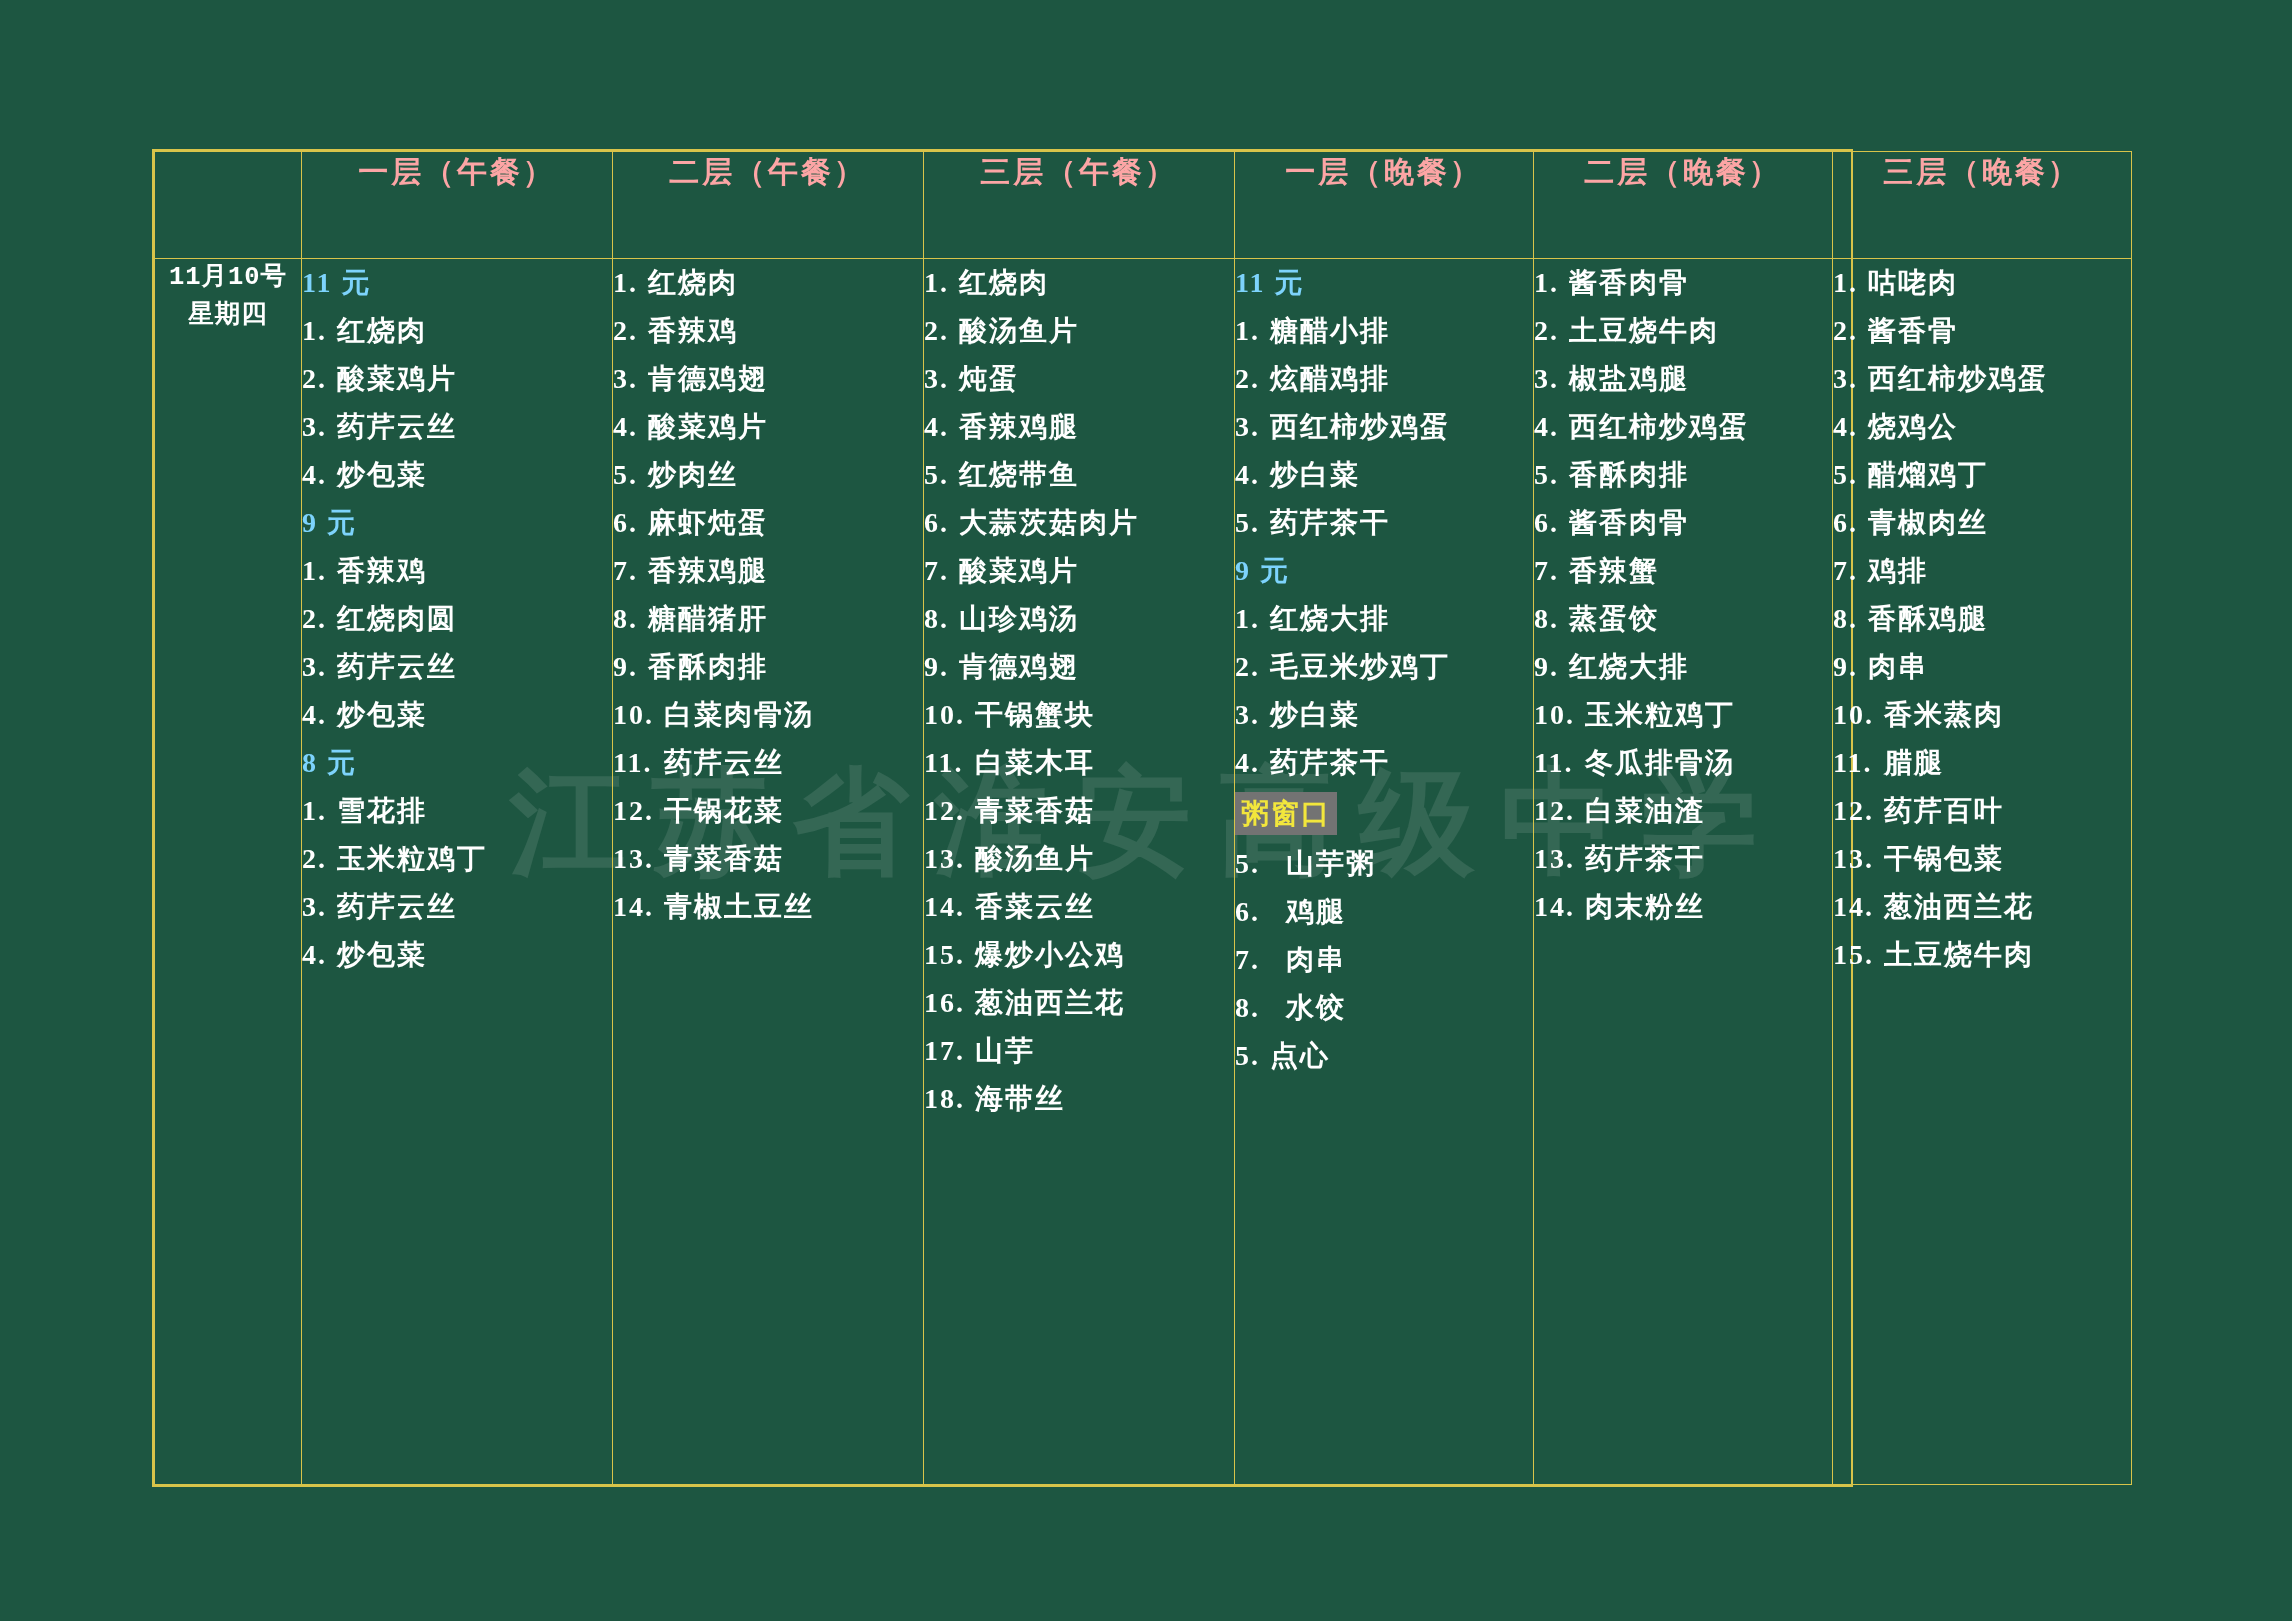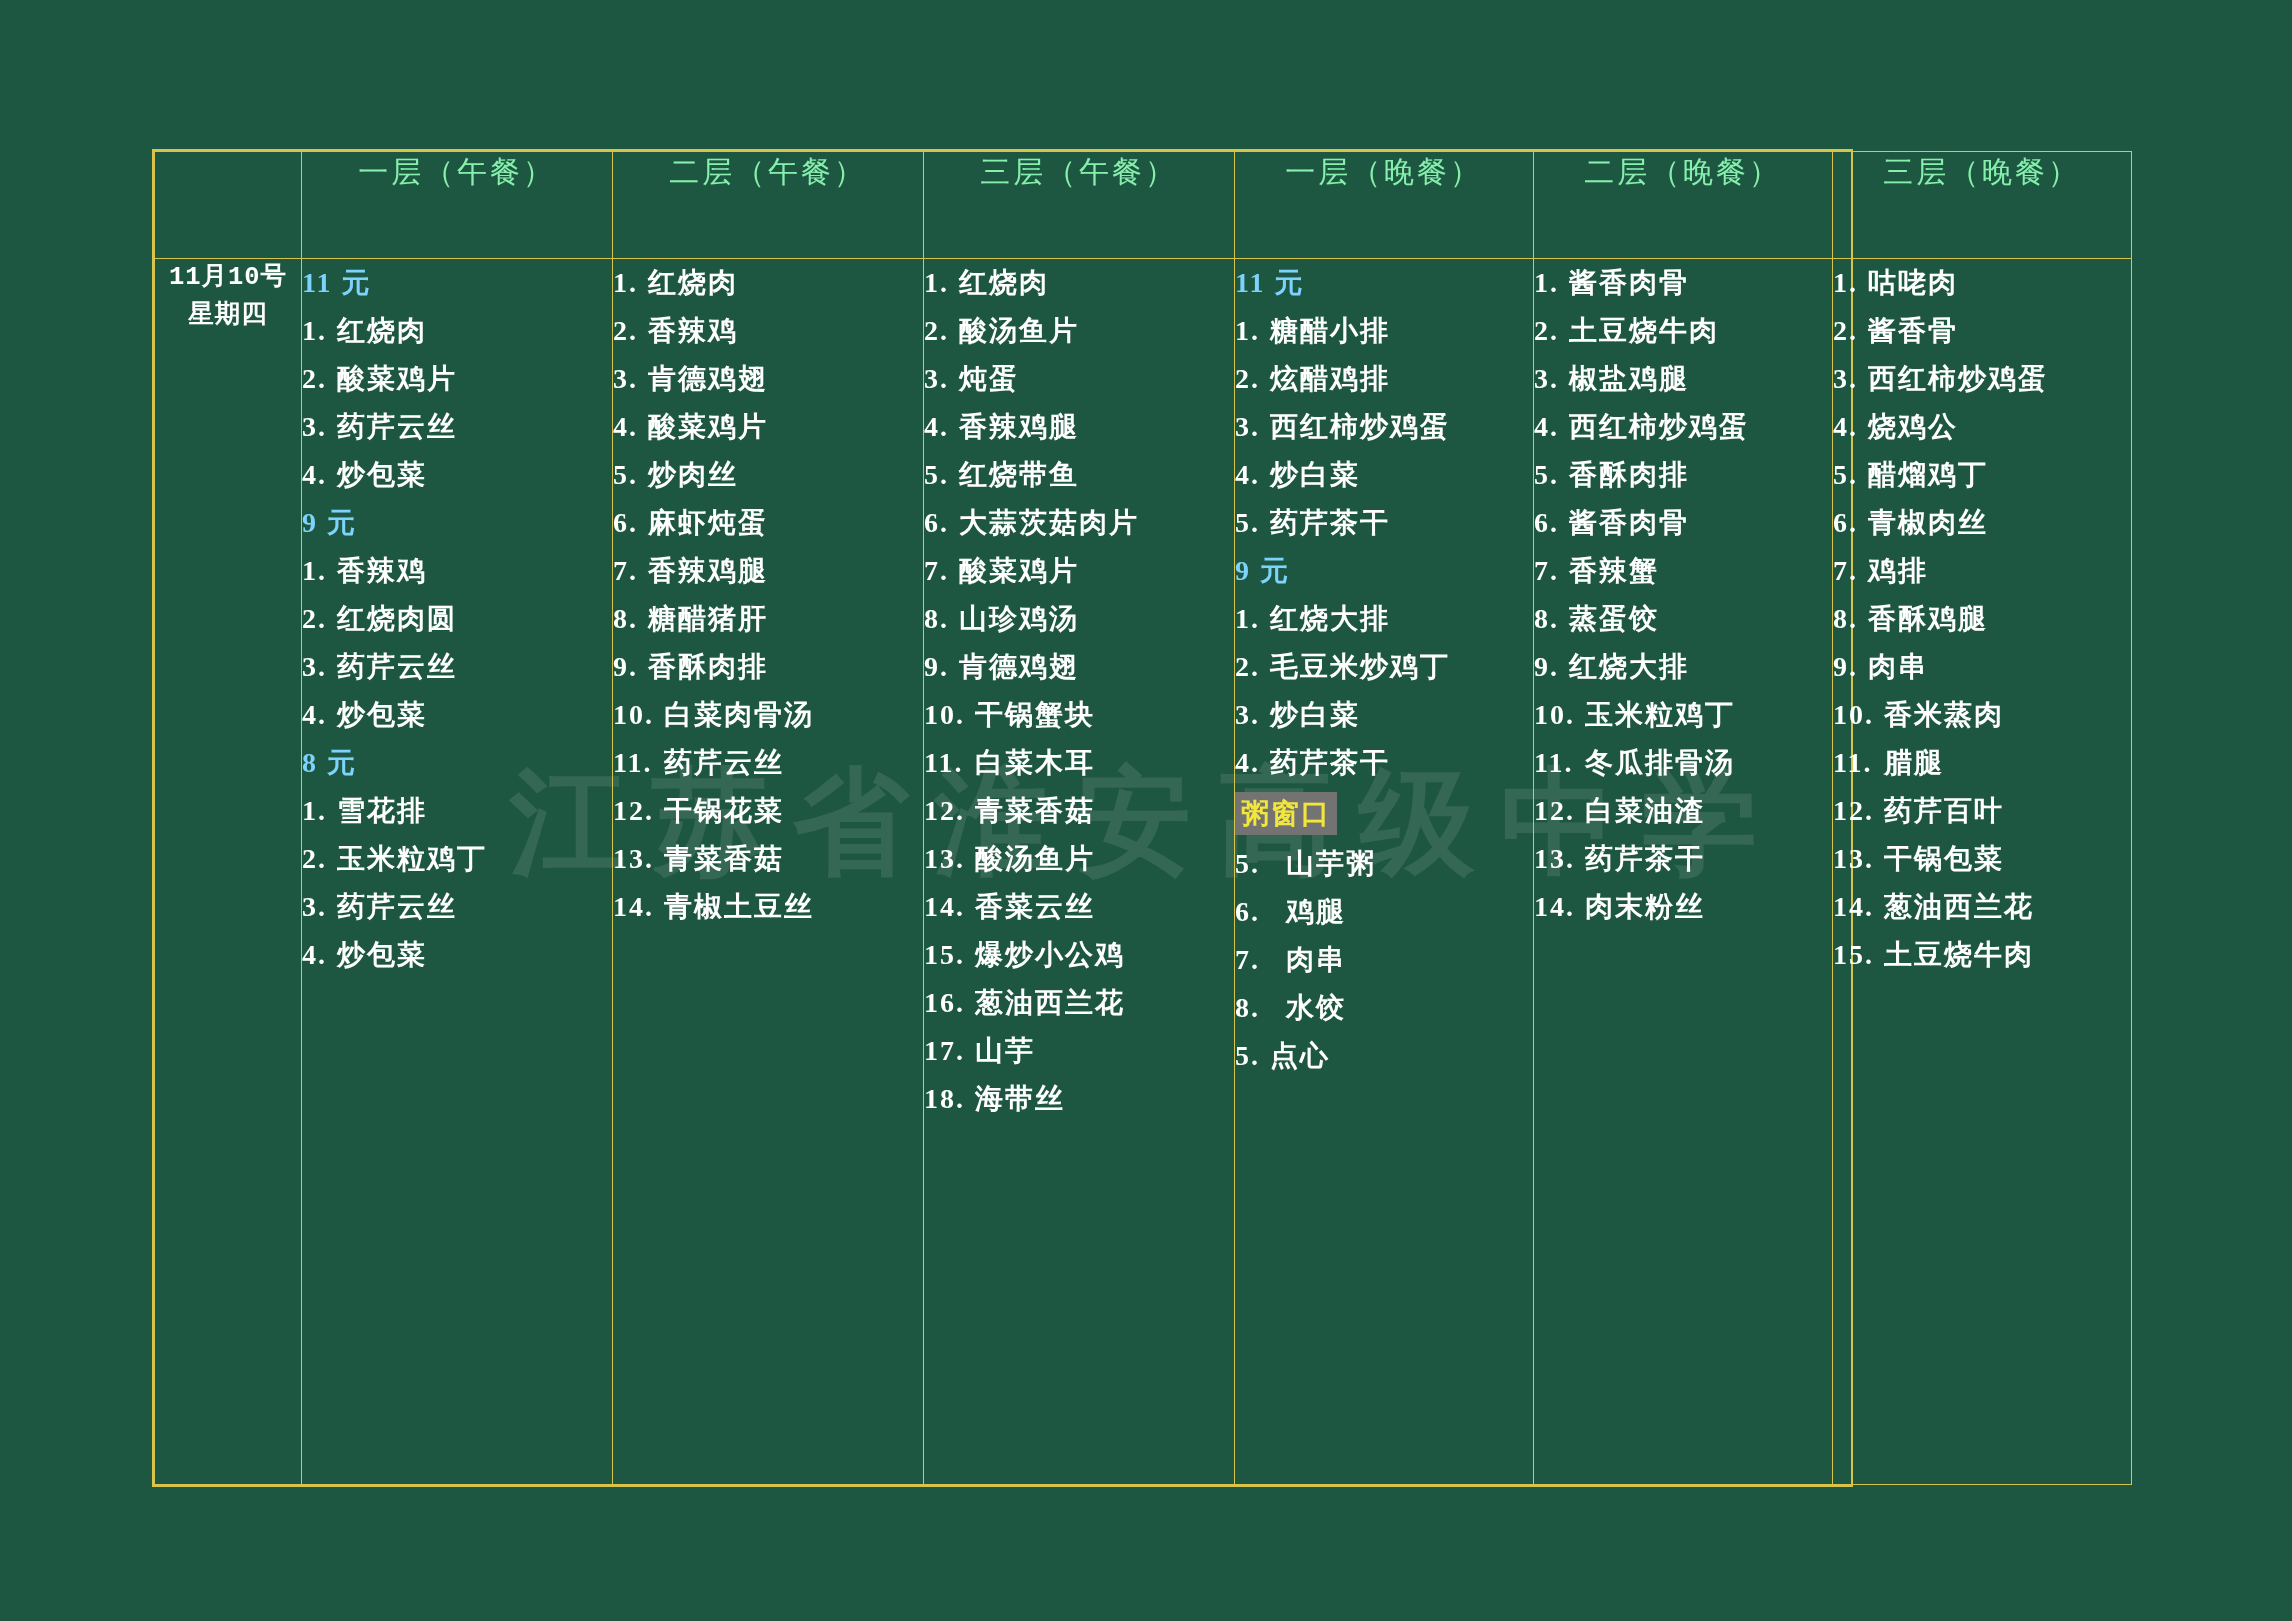--- a/index.html
+++ b/index.html
@@ -48,24 +48,24 @@
     width: 100%;
     table-layout: fixed;
   }
   table.menu td, table.menu th {
     border: 1px solid #d8c44a;
     vertical-align: top;
     padding: 0;
   }
   thead th {
     height: 106px;
-    font-weight: normal;
+    font-weight: bold;
     font-size: 30px;
     letter-spacing: 2.9px;
-    color: #86efac;
+    color: #fca5a5;
     vertical-align: middle;
     text-align: center;
     border-bottom: 2px solid #d8c44a;
   }
   col.datecol { width: 147px; }
   col.menucol { width: 311px; }
   col.menucol2 { width: 299px; }
 
   td.datecell {
     text-align: center;

